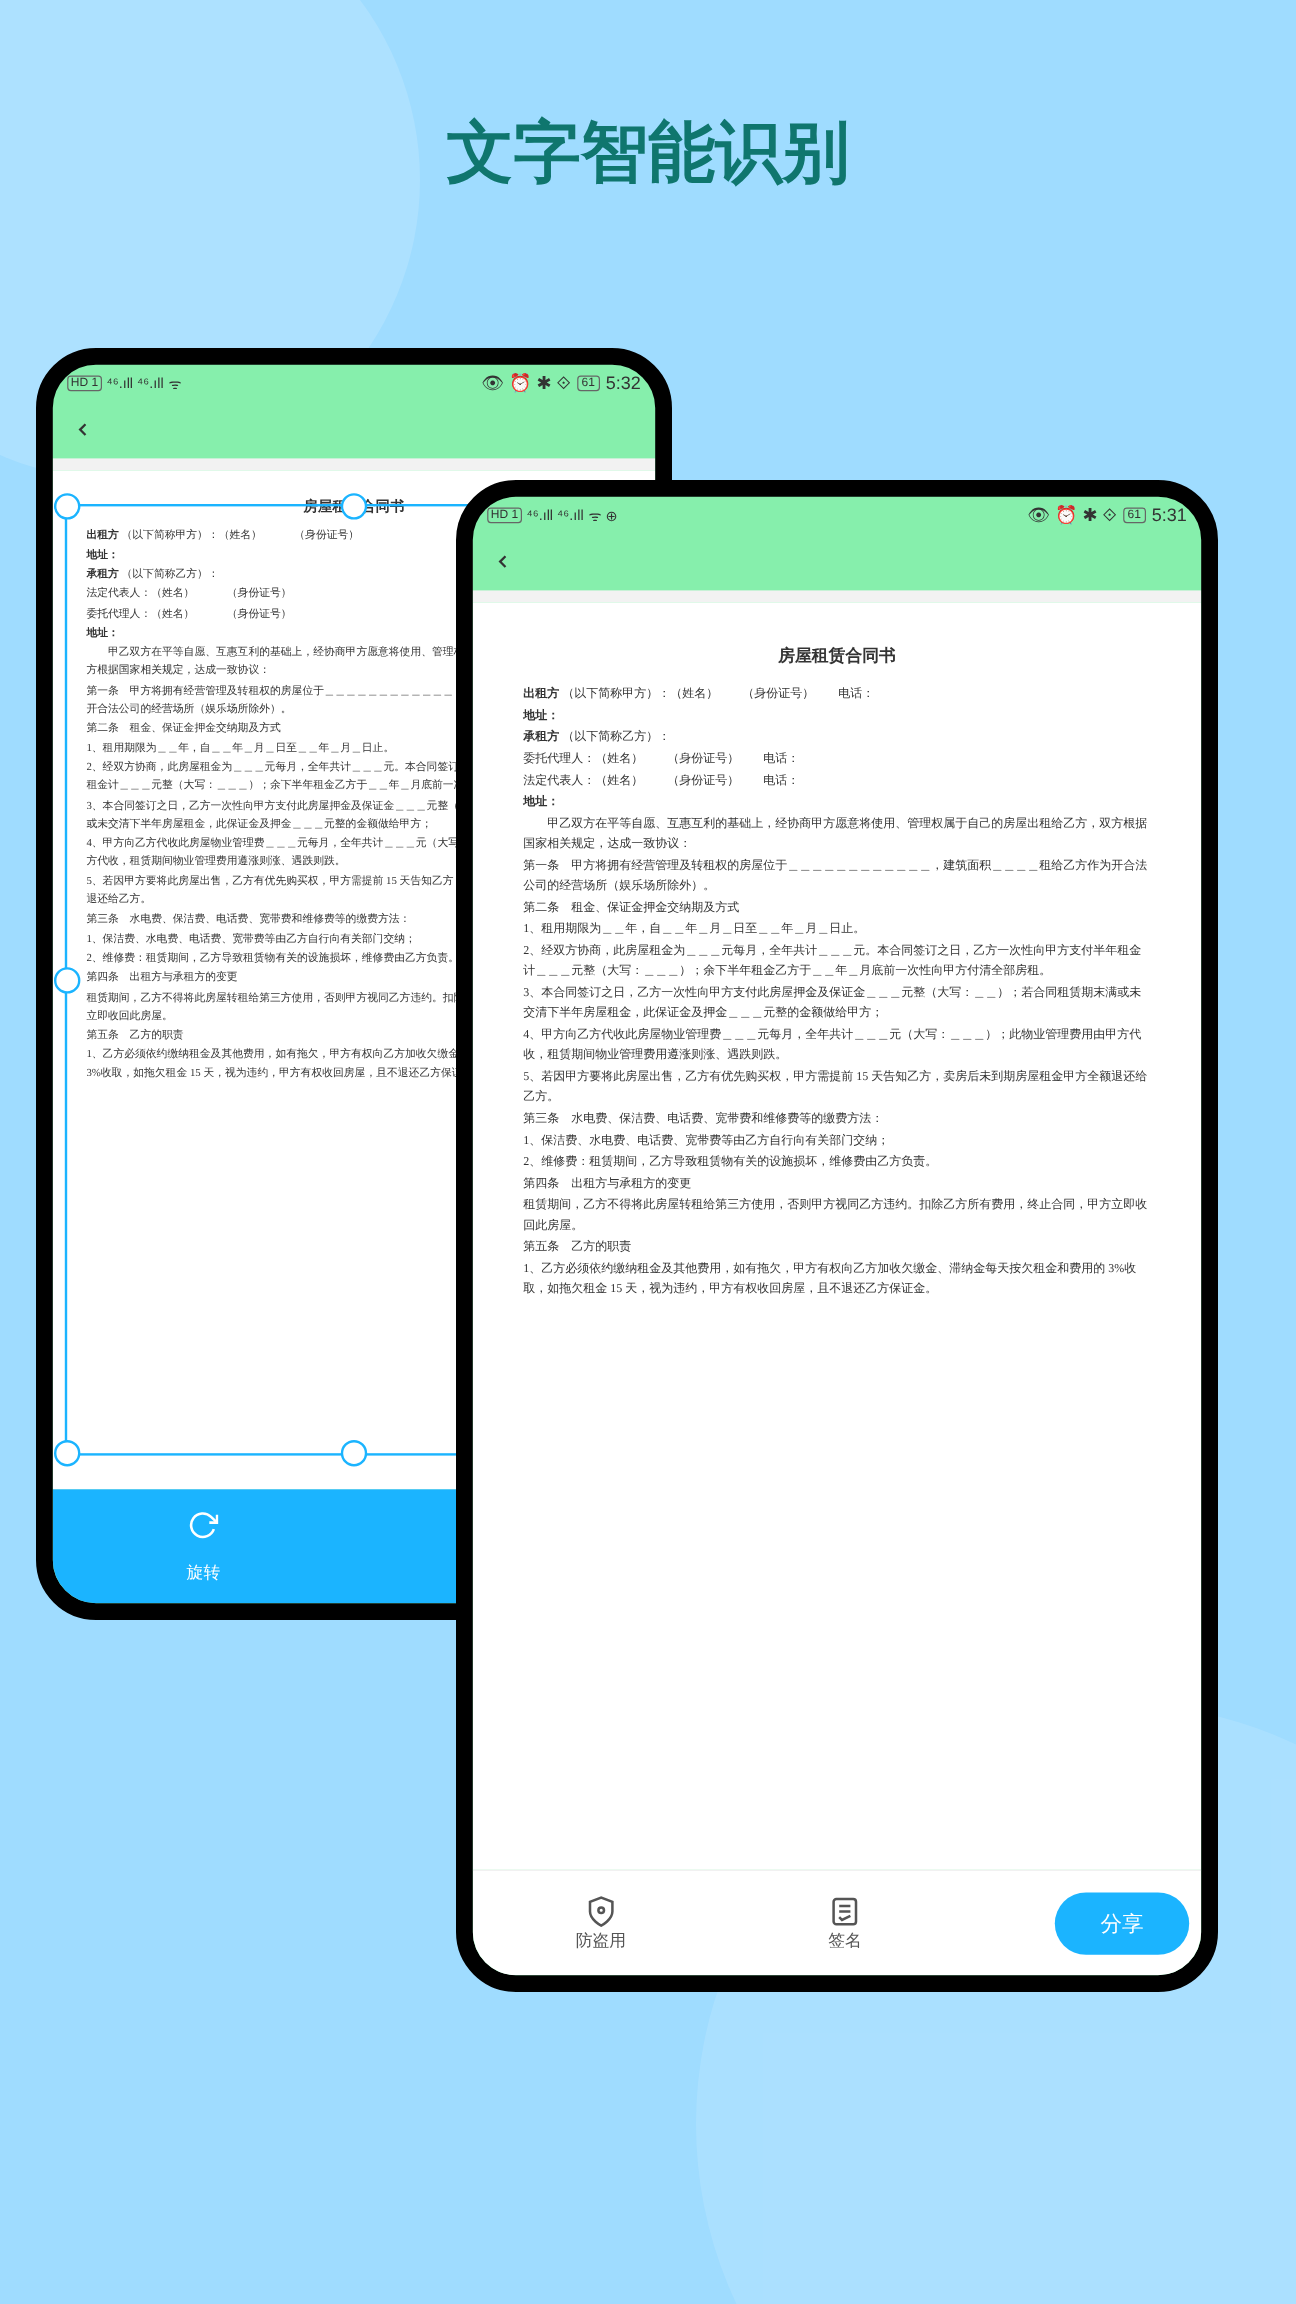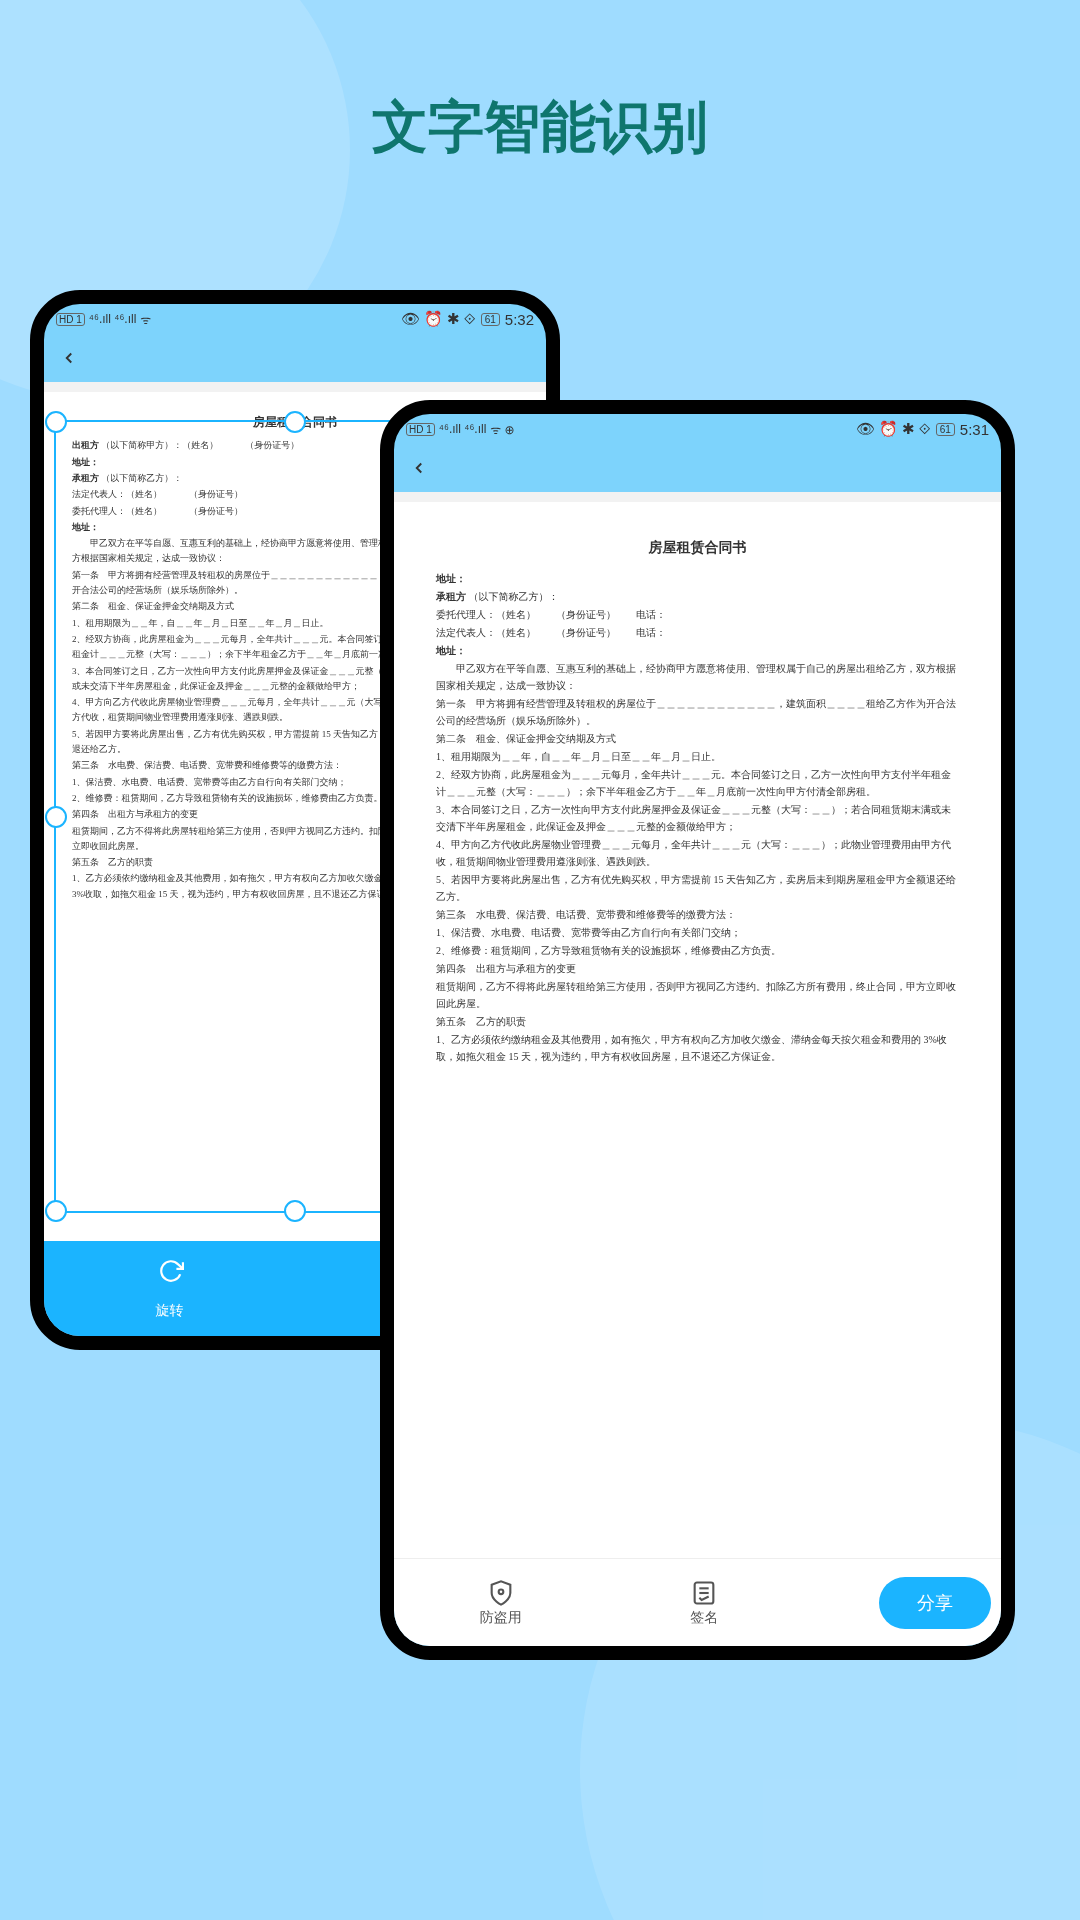--- a/index.html
+++ b/index.html
@@ -29,21 +29,21 @@
   position: absolute;
   top: 90px;
   width: 100%;
   text-align: center;
   font-size: 56px;
   font-weight: 700;
   color: #0f766e;
 }
 .phone {
   position: absolute;
-  background: #7dd3fc;
+  background: #86efac;
   border: 14px solid #000;
   border-radius: 50px;
   overflow: hidden;
   display: flex;
   flex-direction: column;
 }
 .phone-left {
   top: 290px;
   left: 30px;
   width: 530px;
@@ -133,21 +133,21 @@
   background: #fff;
   border-top: 1px solid #eee;
   display: flex;
   align-items: center;
   padding: 0 10px;
   gap: 10px;
 }
 .bar-item {
   display: flex;
   flex-direction: column;
-  align-items: flex-end;
+  align-items: flex-start;
   gap: 18px;
   font-size: 14px;
 }
 .bar-item-h {
   flex: 1;
   display: flex;
   flex-direction: column;
   align-items: center;
   gap: 2px;
   font-size: 14px;
@@ -266,20 +266,21 @@
     <div class="back-btn">
       <svg width="18" height="18" viewBox="0 0 24 24" fill="none" stroke="#333" stroke-width="2.5">
           <polyline points="15 18 9 12 15 6"></polyline>
         </svg>
     </div>
   </div>
   <div class="light-strip"></div>
   <div class="doc-canvas" style="padding:14px;">
     <div style="background:#fff;height:100%;" class="doc-content">
       <div class="doc-title">房屋租赁合同书</div>
+      <p><span class="label">出租方</span> <span>（以下简称甲方）：（姓名）</span>　　<span>（身份证号）</span>　　<span>电话：</span></p>
       <p class="label">地址：</p>
       <p><span class="label">承租方</span> <span>（以下简称乙方）：</span></p>
       <p><span>委托代理人：（姓名）</span>　　<span>（身份证号）</span>　　<span>电话：</span></p>
       <p><span>法定代表人：（姓名）</span>　　<span>（身份证号）</span>　　<span>电话：</span></p>
       <p class="label">地址：</p>
       <p>　　甲乙双方在平等自愿、互惠互利的基础上，经协商甲方愿意将使用、管理权属于自己的房屋出租给乙方，双方根据国家相关规定，达成一致协议：</p>
       <p>第一条　甲方将拥有经营管理及转租权的房屋位于＿＿＿＿＿＿＿＿＿＿＿＿，建筑面积＿＿＿＿租给乙方作为开合法公司的经营场所（娱乐场所除外）。</p>
       <p>第二条　租金、保证金押金交纳期及方式</p>
       <p>1、租用期限为＿＿年，自＿＿年＿月＿日至＿＿年＿月＿日止。</p>
       <p>2、经双方协商，此房屋租金为＿＿＿元每月，全年共计＿＿＿元。本合同签订之日，乙方一次性向甲方支付半年租金计＿＿＿元整（大写：＿＿＿）；余下半年租金乙方于＿＿年＿月底前一次性向甲方付清全部房租。</p>

